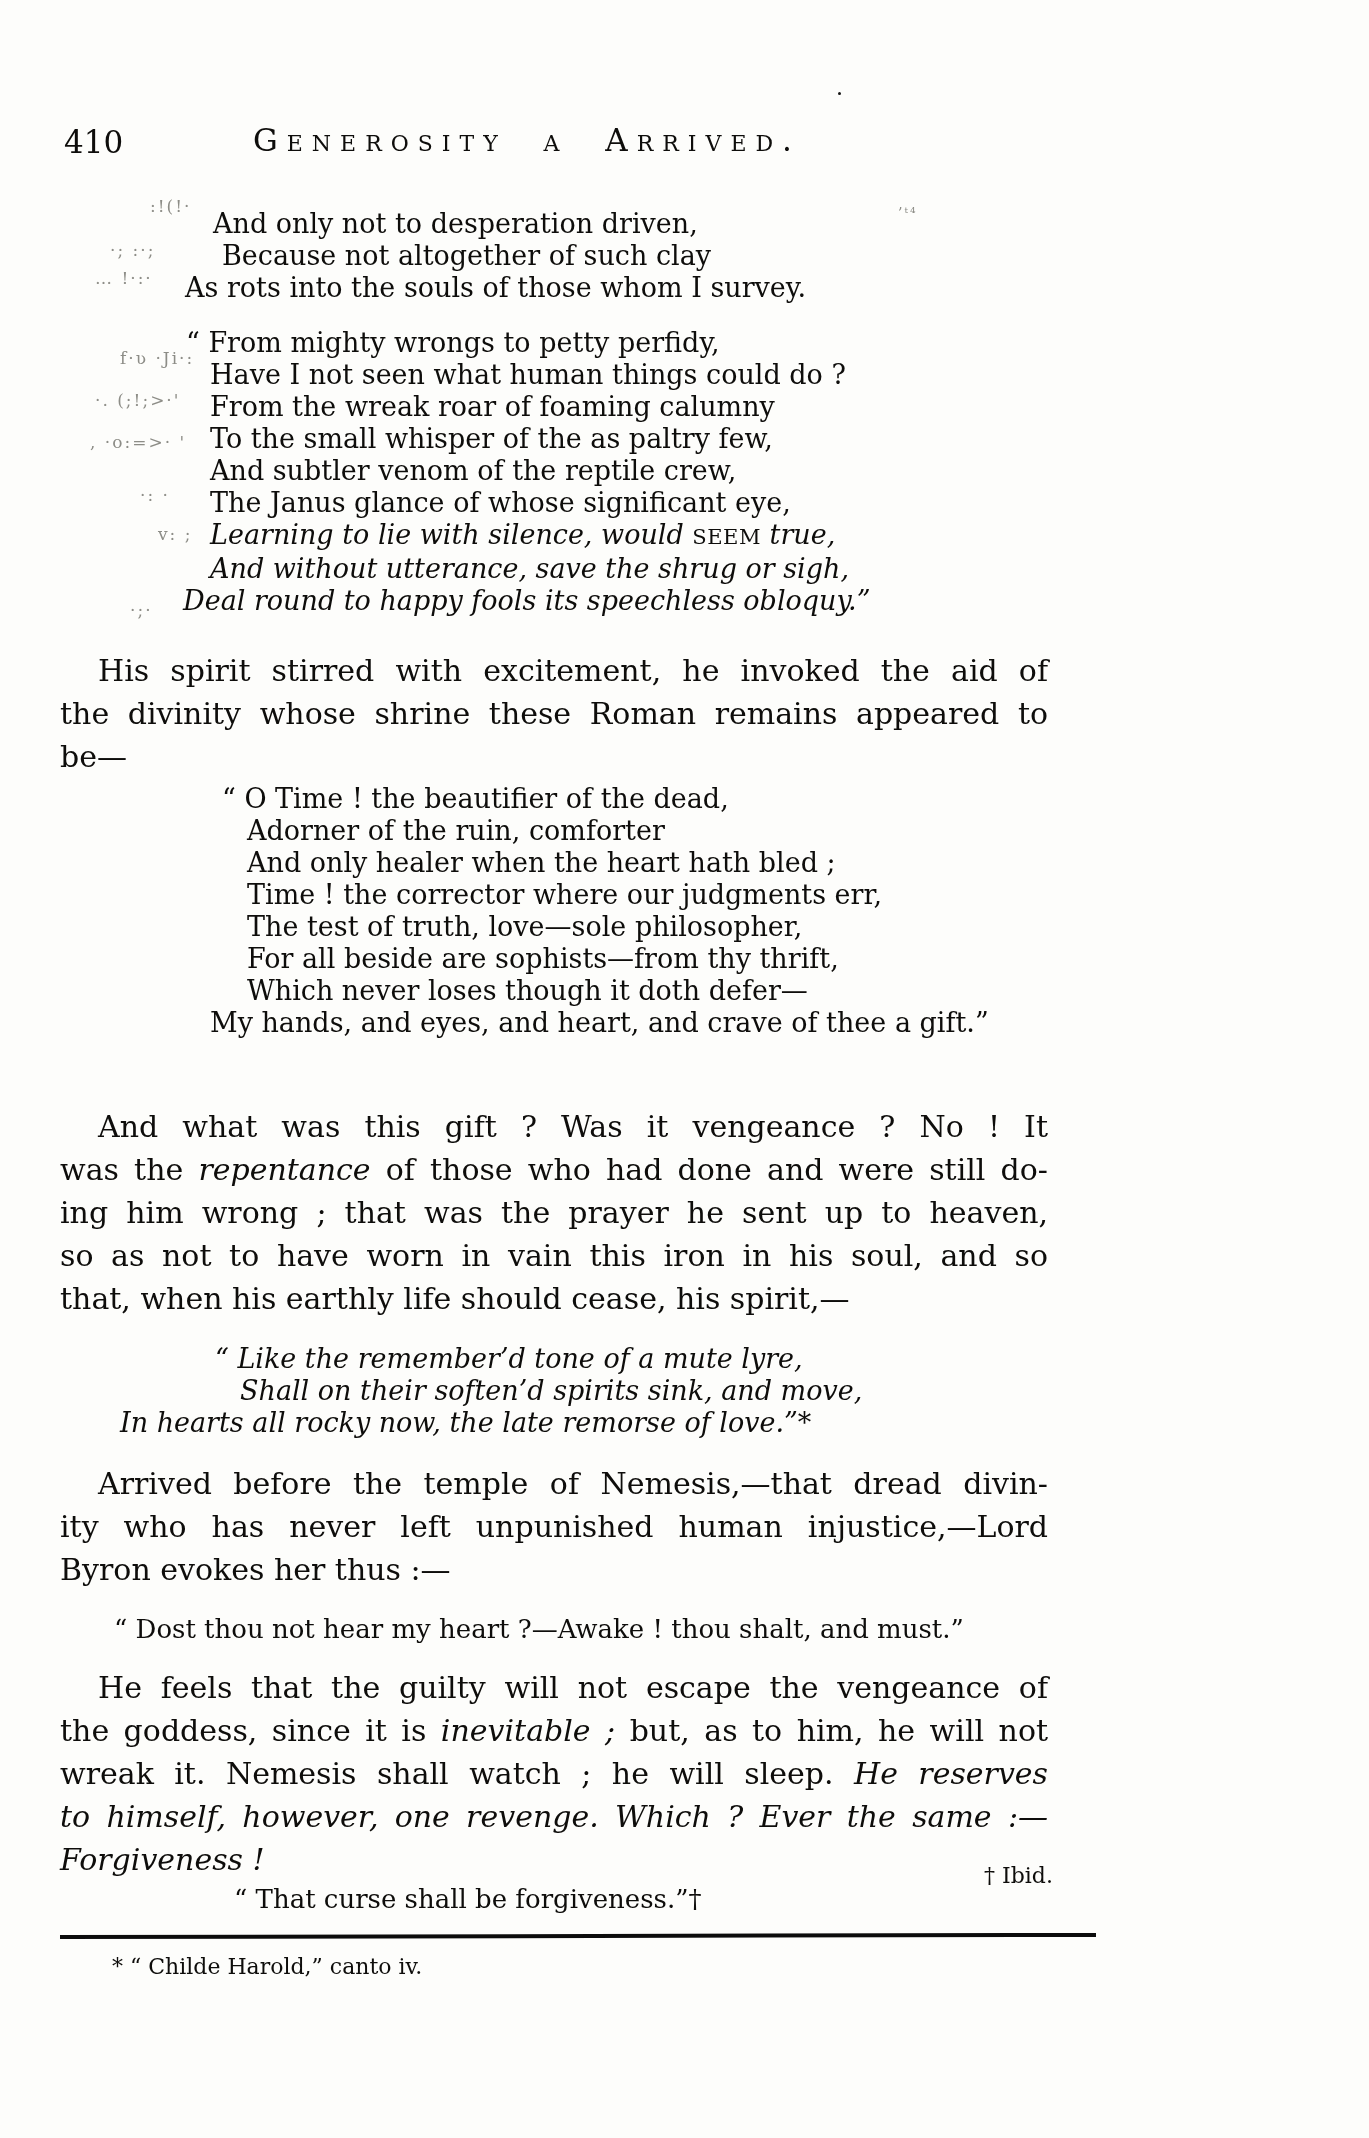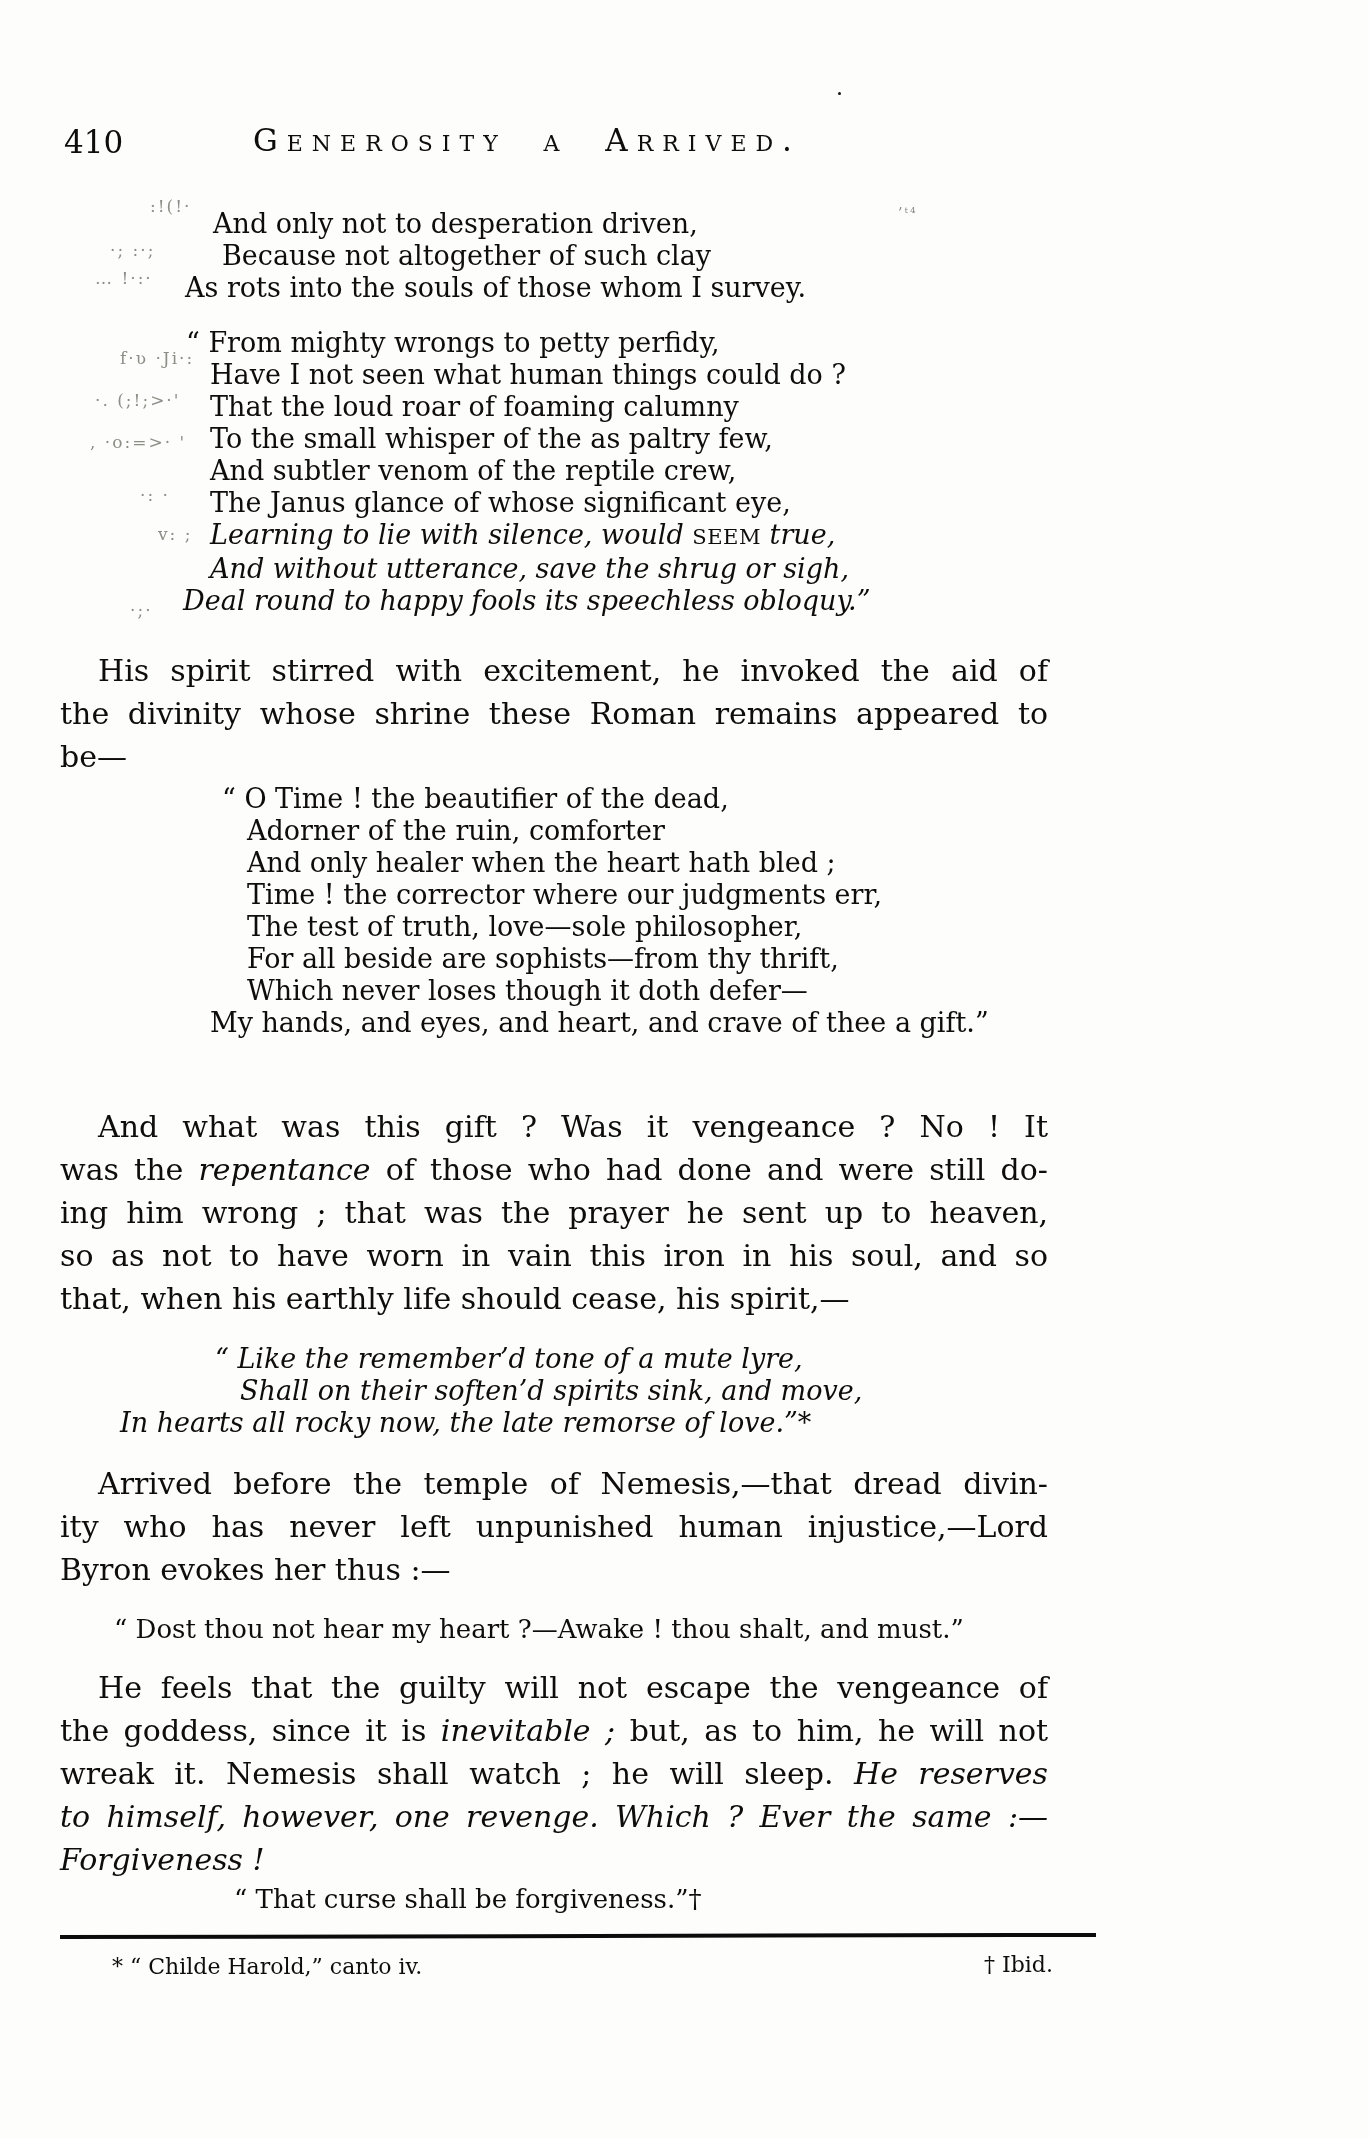--- a/index.html
+++ b/index.html
@@ -21,21 +21,21 @@
   .prose .ln.last{text-align-last:left;}
 
   .quote{position:absolute;font-size:26px;white-space:nowrap;}
   #quote1{left:114px;top:1614px;}
   #quote2{left:234px;top:1884px;}
 
   .rule{position:absolute;left:60px;top:1934px;width:1036px;height:4px;background:#0c0c0c;transform:rotate(-0.12deg);}
 
   .fn{position:absolute;font-size:22px;white-space:nowrap;}
   #fn-left{left:112px;top:1954px;}
-  #fn-right{left:984px;top:1952px;}
+  #fn-right{left:984px;top:1863px;}
 
   .smudge{position:absolute;color:#8d8d87;font-size:17px;letter-spacing:2px;filter:blur(0.7px);white-space:nowrap;}
   #sm0{left:150px;top:196px;}
   #sm1{left:110px;top:240px;}
   #sm2{left:95px;top:268px;}
   #sm3{left:120px;top:348px;}
   #sm4{left:95px;top:390px;}
   #sm5{left:90px;top:432px;}
   #sm6{left:140px;top:485px;}
   #sm7{left:158px;top:524px;}
@@ -67,21 +67,21 @@
 
   <div class="poem" style="top:208px">
     <div class="pl" style="margin-left:213px">And only not to desperation driven,</div>
     <div class="pl" style="margin-left:222px">Because not altogether of such clay</div>
     <div class="pl" style="margin-left:185px">As rots into the souls of those whom I survey.</div>
   </div>
 
   <div class="poem" style="top:327px">
     <div class="pl" style="margin-left:186px">“ From mighty wrongs to petty perfidy,</div>
     <div class="pl" style="margin-left:210px">Have I not seen what human things could do ?</div>
-    <div class="pl" style="margin-left:210px">That the loud roar of foaming calumny</div>
+    <div class="pl" style="margin-left:210px">From the wreak roar of foaming calumny</div>
     <div class="pl" style="margin-left:210px">To the small whisper of the as paltry few,</div>
     <div class="pl" style="margin-left:210px">And subtler venom of the reptile crew,</div>
     <div class="pl" style="margin-left:210px">The Janus glance of whose significant eye,</div>
     <div class="pl italic" style="margin-left:210px">
       <span>Learning to lie with silence, would </span><span class="sc">SEEM</span><span> true,</span>
     </div>
     <div class="pl italic" style="margin-left:210px">And without utterance, save the shrug or sigh,</div>
     <div class="pl italic" style="margin-left:183px">Deal round to happy fools its speechless obloquy.”</div>
   </div>
 

